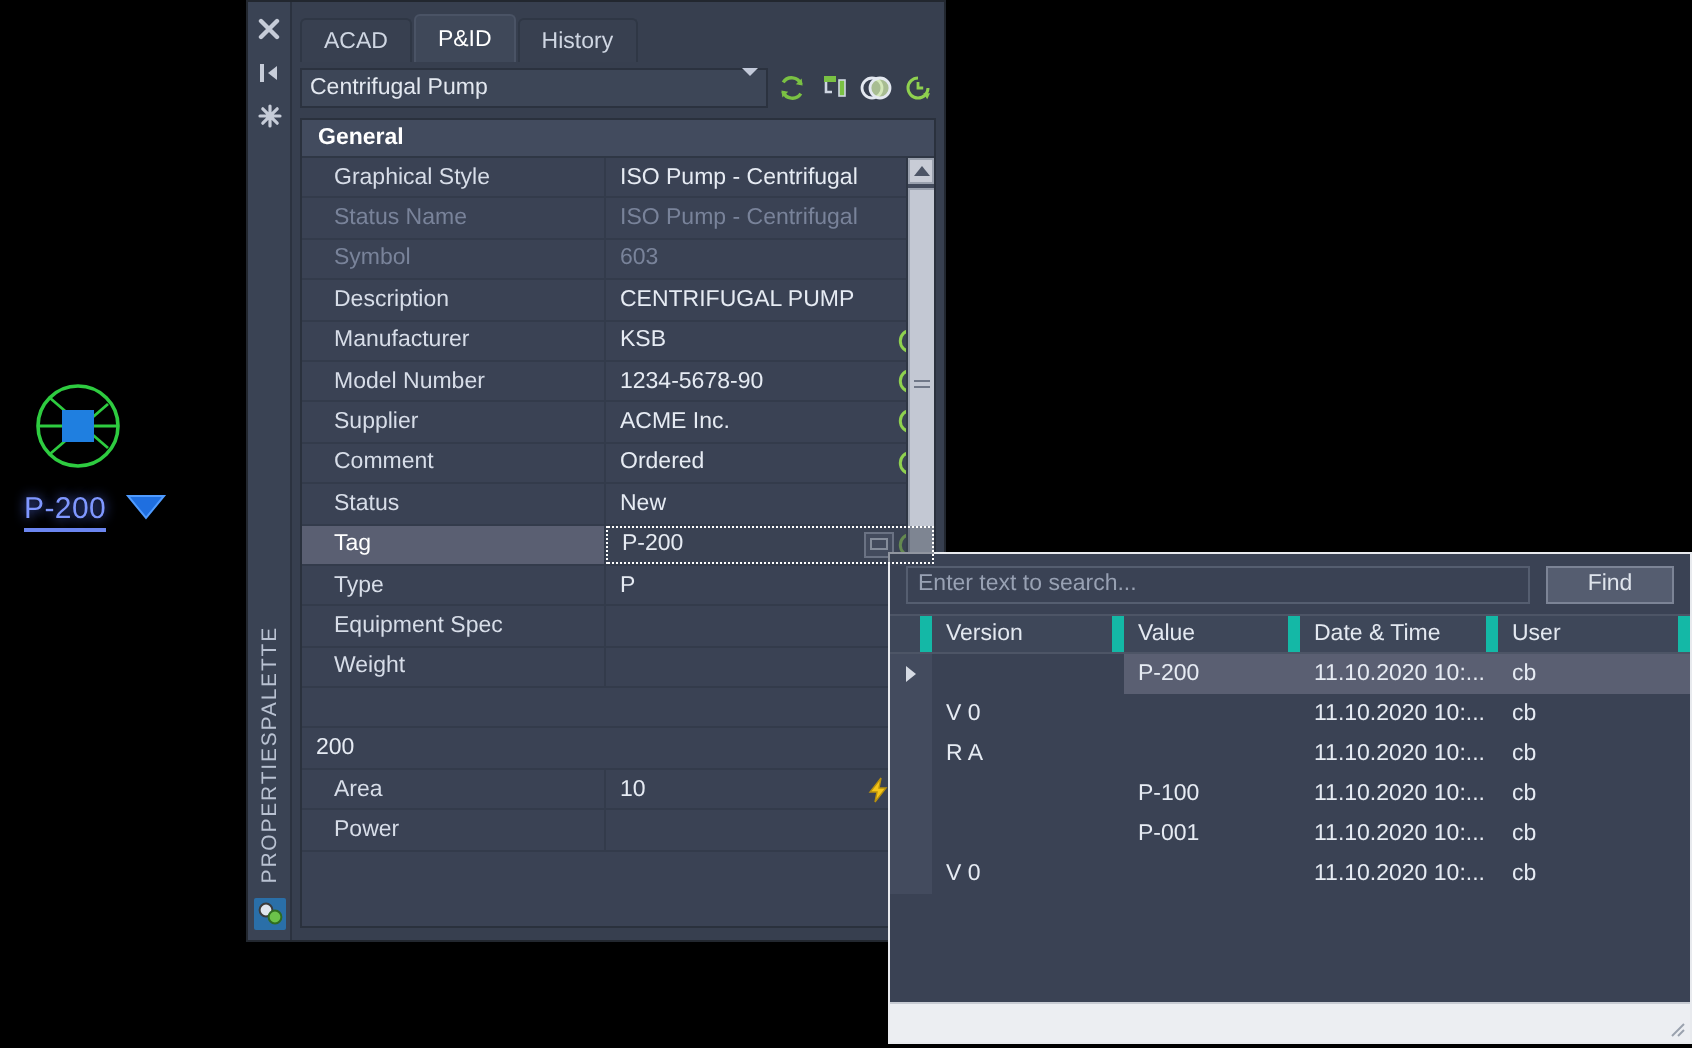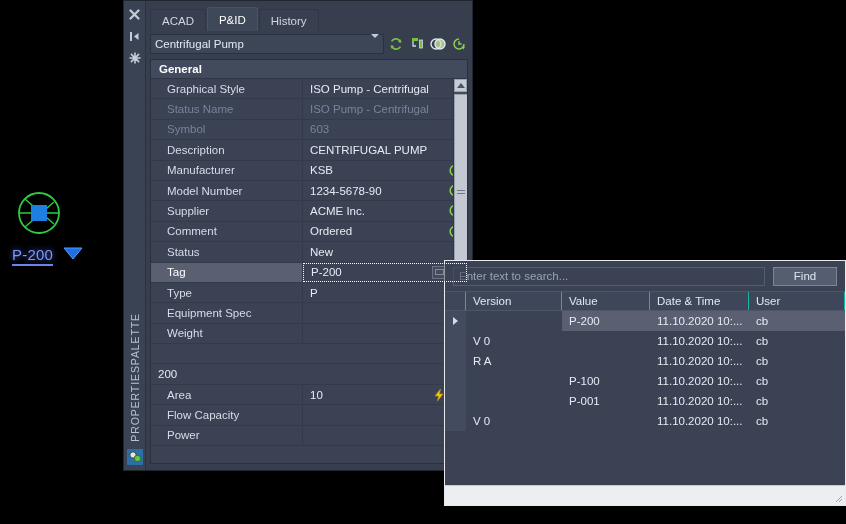--- a/index.html
+++ b/index.html
@@ -138,21 +138,21 @@
   #sb-thumb {
     position: absolute; top: 15px; left: 0; width: 14px; height: 196px;
     background: #c3c8d3; border: 1px solid #9aa1ae;
     display: flex; align-items: center; justify-content: center;
   }
   #sb-thumb .grip { width: 8px; }
   #sb-thumb .grip div { height: 1px; background: #707888; margin: 2px 0; }
 
   
   #history {
-    position: absolute; left: 444px; top: 260px; width: 402px; height: 246px;
+    position: absolute; left: 444px; top: 276px; width: 402px; height: 246px;
     background: #3a4254; border: 1px solid #e8eaee;
   }
   #hist-search-bar {
     height: 30px; display: flex; align-items: center; padding: 0 8px; gap: 8px;
     background: #3a4254;
   }
   #hist-search {
     flex: 1; height: 19px; background: #39415100; border: 1px solid #555e70;
     display: flex; align-items: center; padding: 0 5px;
     color: #98a1b3; font-size: 11.5px;
@@ -162,21 +162,21 @@
     display: flex; align-items: center; justify-content: center;
     color: #dfe4ec; font-size: 11.5px;
   }
   #hist-table { position: absolute; left: 0; right: 0; top: 30px; bottom: 26px; background: #3a4254; }
   #hist-head {
     height: 20px; display: flex; background: #3e4759;
     border-top: 1px solid #4d5566; border-bottom: 1px solid #4d5566;
   }
   #hist-head .hcell {
     font-size: 11.5px; color: #e3e8f0; display: flex; align-items: center;
-    padding-left: 7px; border-right: 1px solid #14b8a6; height: 100%;
+    padding-left: 7px; border-right: 6px solid #14b8a6; height: 100%;
   }
   .c-mark { width: 21px; flex: 0 0 21px; }
   .c-ver  { width: 96px; flex: 0 0 96px; }
   .c-val  { width: 88px; flex: 0 0 88px; }
   .c-dt   { width: 99px; flex: 0 0 99px; }
   .c-usr  { flex: 1; }
   .hrow { height: 20px; display: flex; align-items: center; }
   .hrow .cell {
     font-size: 11.5px; color: #e6ebf3; display: flex; align-items: center;
     padding-left: 7px; height: 100%; white-space: nowrap; overflow: hidden;
@@ -391,24 +391,20 @@
               <svg class="row-ic2" viewBox="0 0 14 14">
                 <path d="M8.5 1 L3 8 H6.5 L5.5 13 L11 6 H7.5 Z" fill="#f5c518" stroke="#b8900d" stroke-width=".7"></path>
               </svg>
               <svg class="row-ic" viewBox="0 0 14 14">
                 <path d="M12 7 A5 5 0 1 1 7 2" fill="none" stroke="#8fd14f" stroke-width="1.4"></path>
                 <path d="M7 4 V7 H9.4" fill="none" stroke="#8fd14f" stroke-width="1.3"></path>
                 <path d="M11.5 12.6 L9.6 9.8 L13 9.8 Z" fill="#8fd14f"></path>
               </svg>
             </div>
             <div class="prow">
-              <div class="pname">Flow Capacity</div>
-              <div class="pval"></div>
-            </div>
-            <div class="prow">
               <div class="pname">Power</div>
               <div class="pval"></div>
             </div>
           </div>
 
         <div id="prop-scroll">
           <div id="sb-up">
               <span class="tri"></span>
             </div>
           <div id="sb-thumb">

